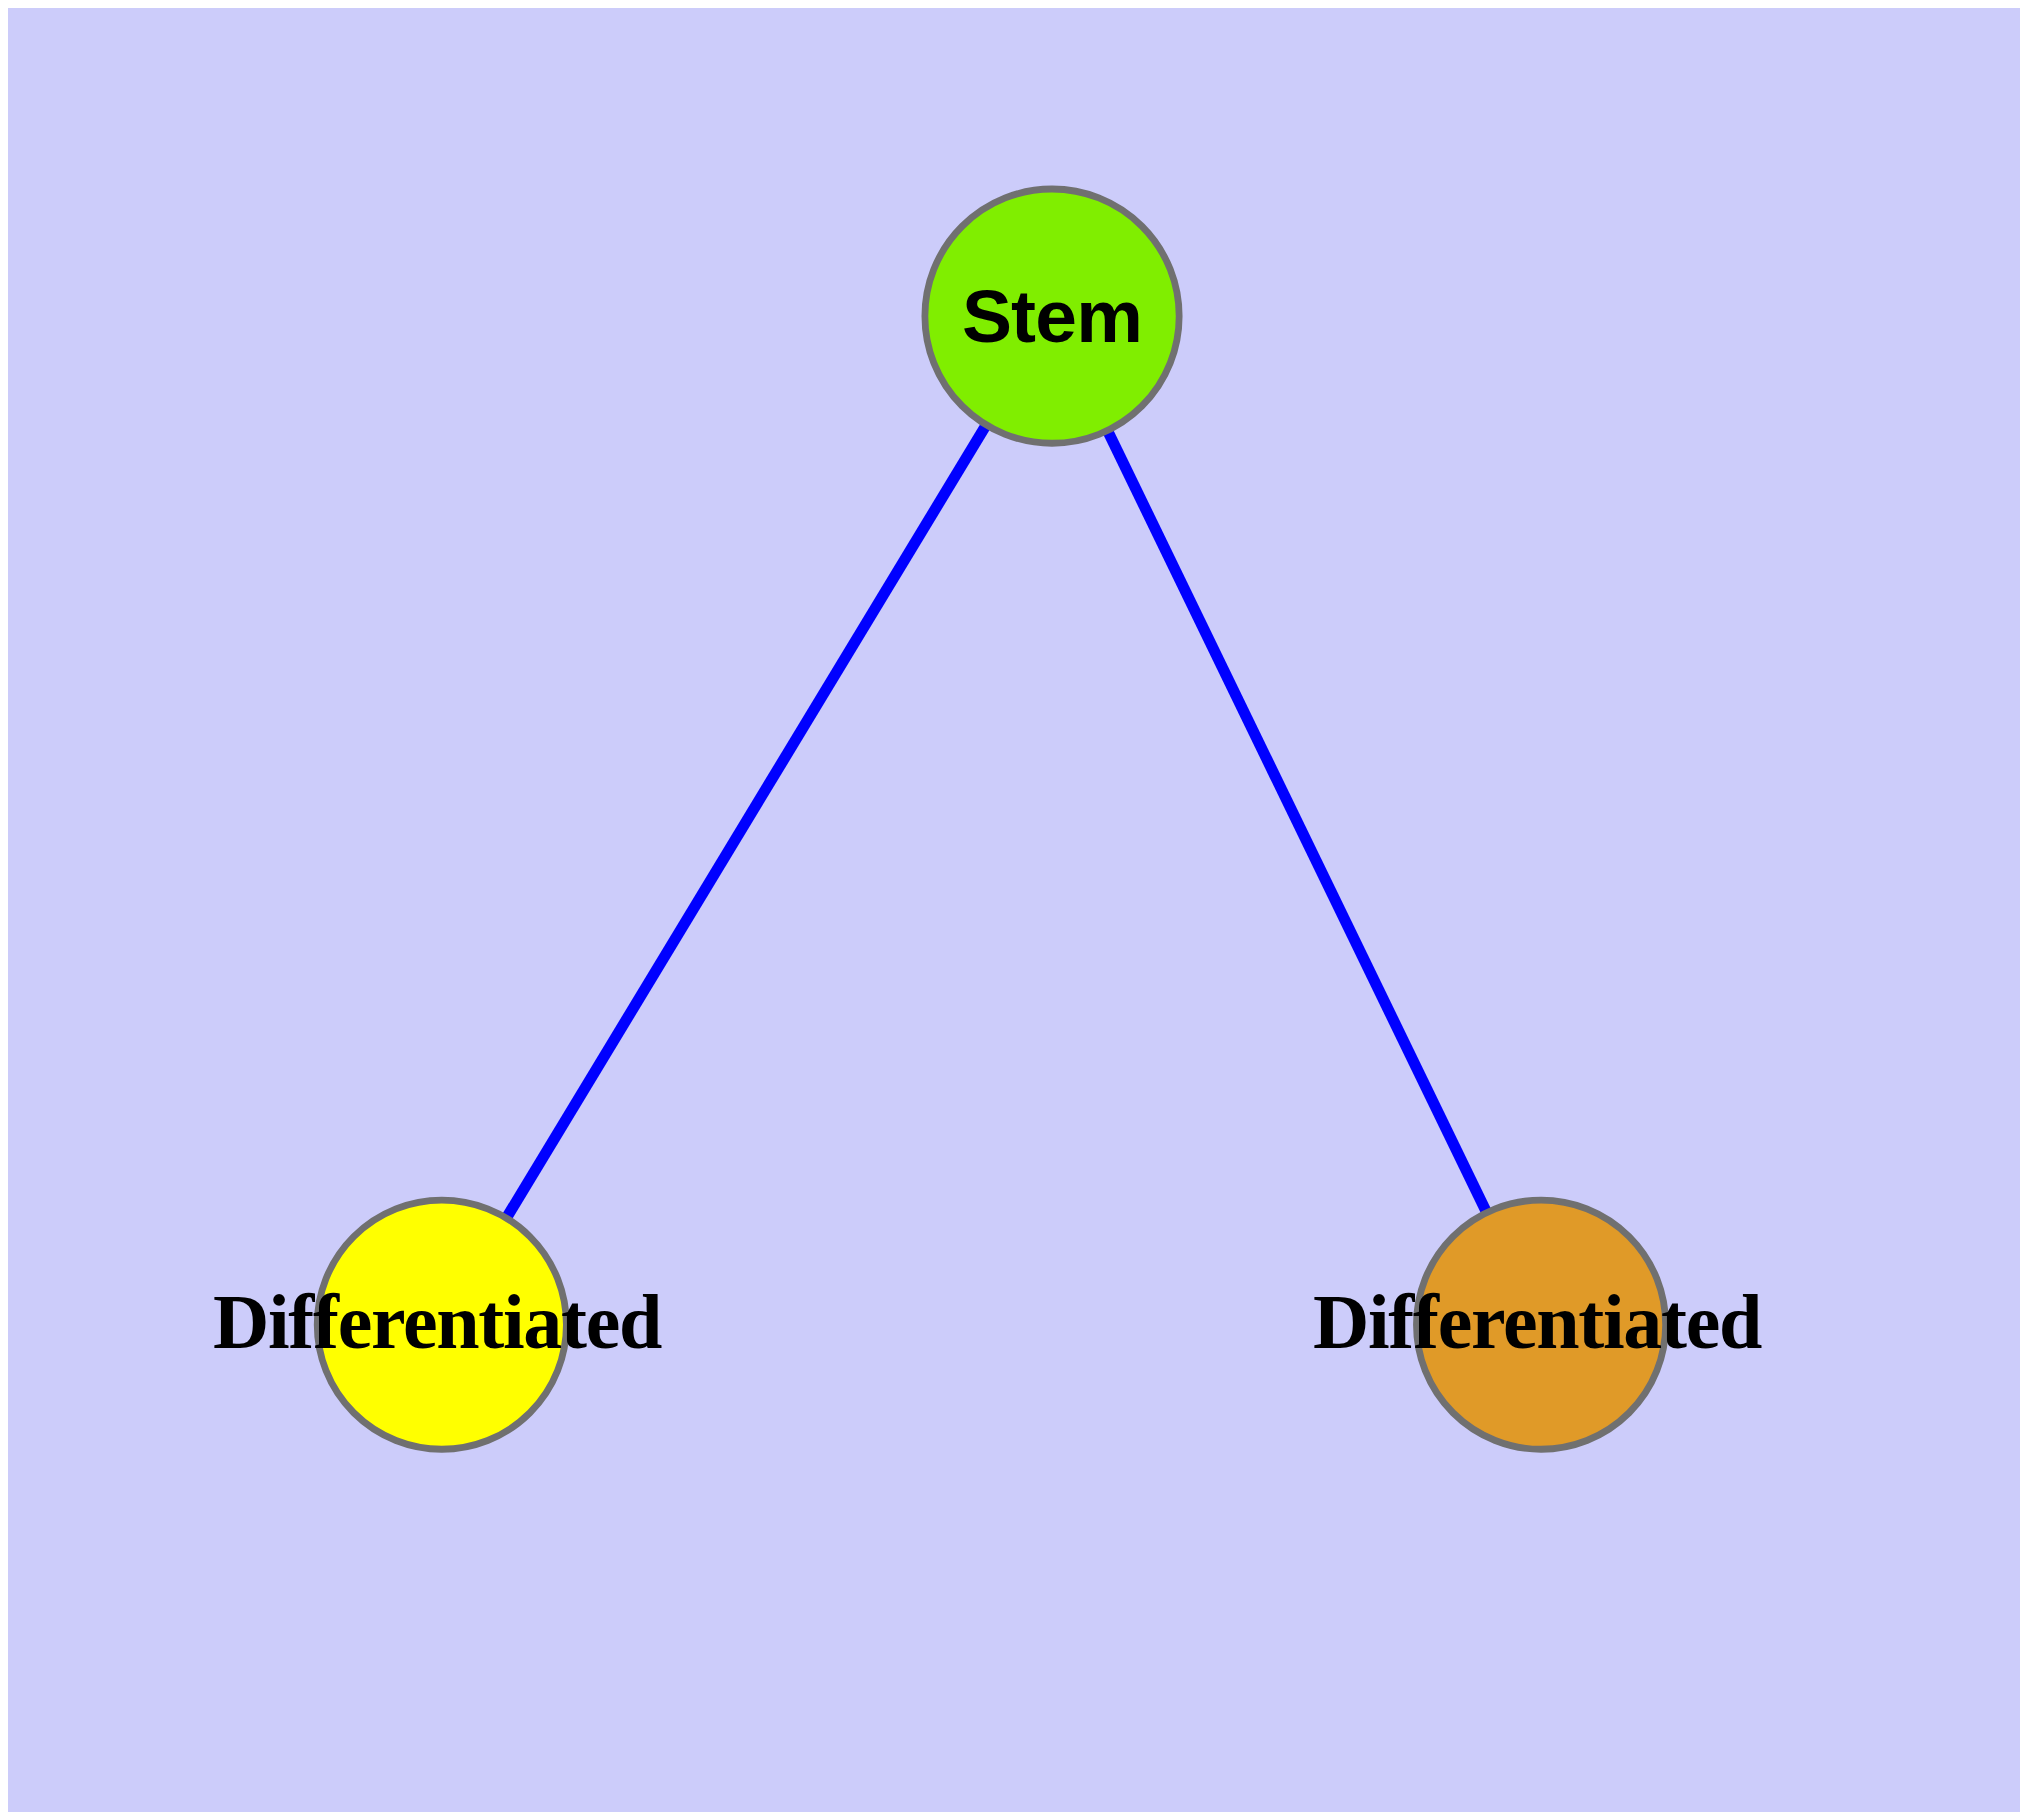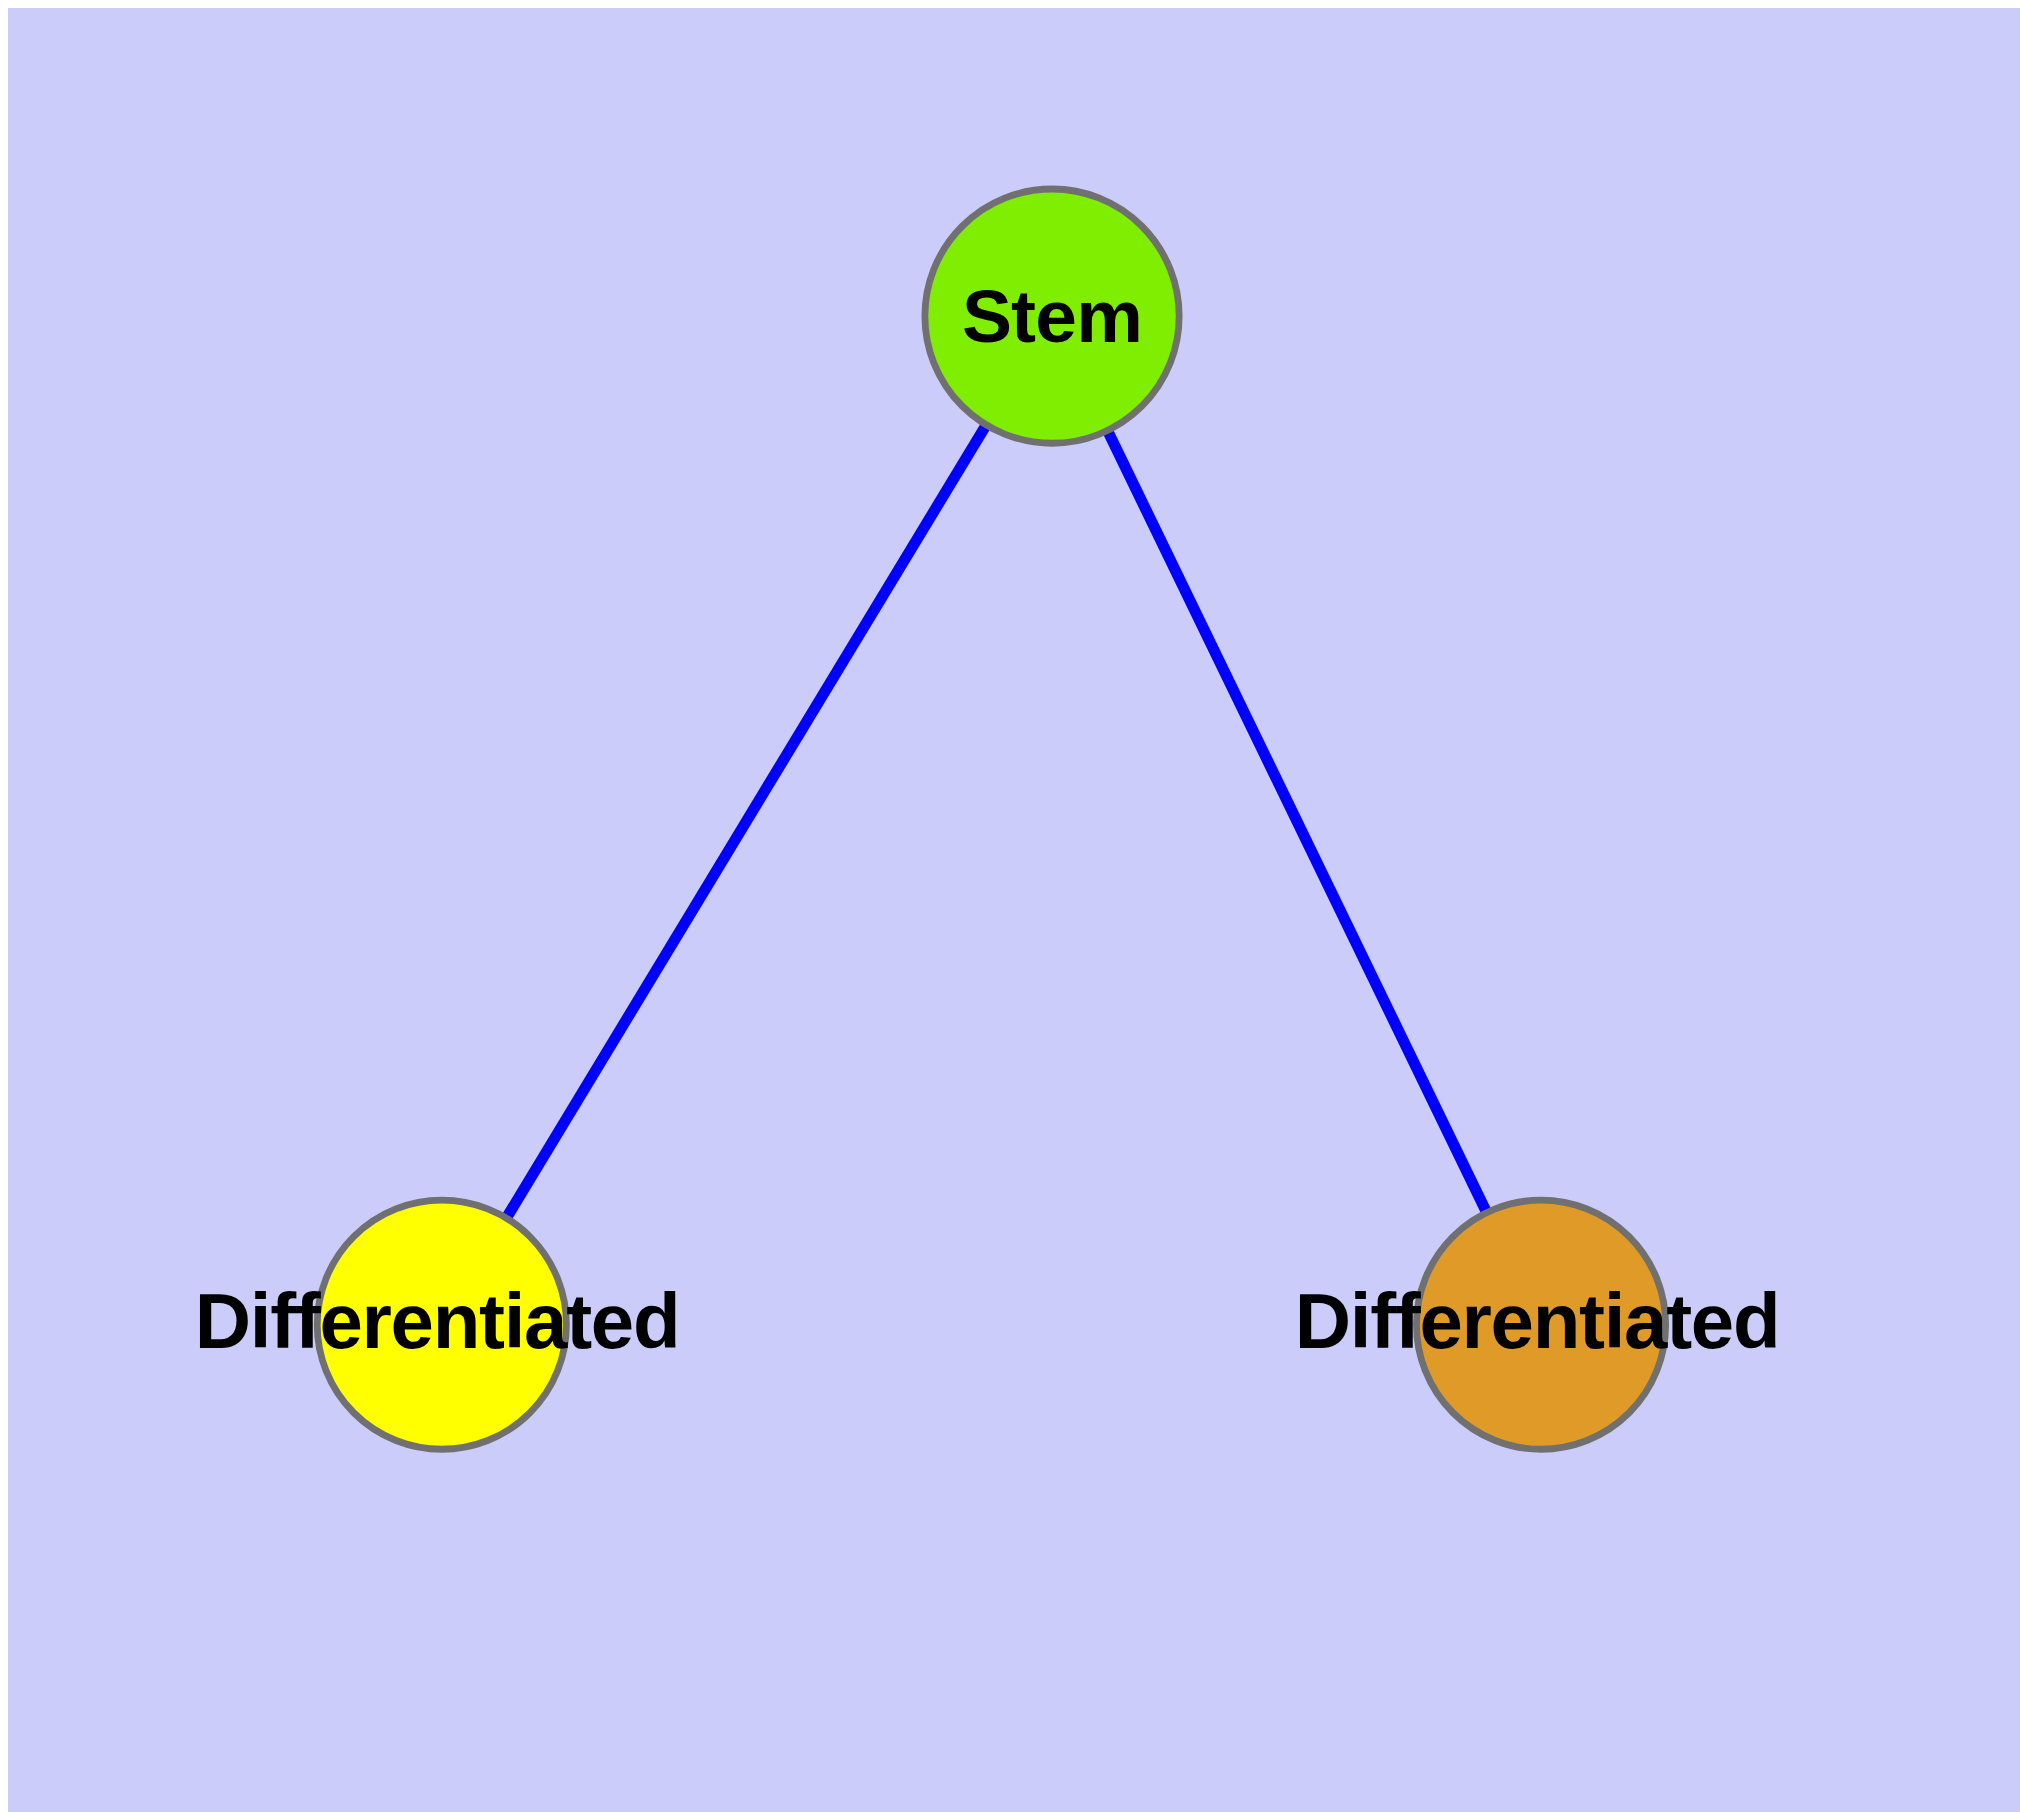--- a/index.html
+++ b/index.html
@@ -42,20 +42,21 @@
     pointer-events: none;
     transform: translate(-50%, -50%);
   }
   .label-stem {
     font-size: 75px;
     letter-spacing: -0.8px;
   }
   .label-leaf {
     font-size: 78px;
     letter-spacing: -1.3px;
+    font-family: Liberation Serif, serif;
   }
 </style>
 </head>
 <body>
 
 <div id="canvas" style="background: rgb(255, 255, 255);">
 
   <div id="plot-area" style="background: rgb(204, 204, 250);"></div>
 
   <svg id="graph-svg" viewBox="0 0 2384 2138">

